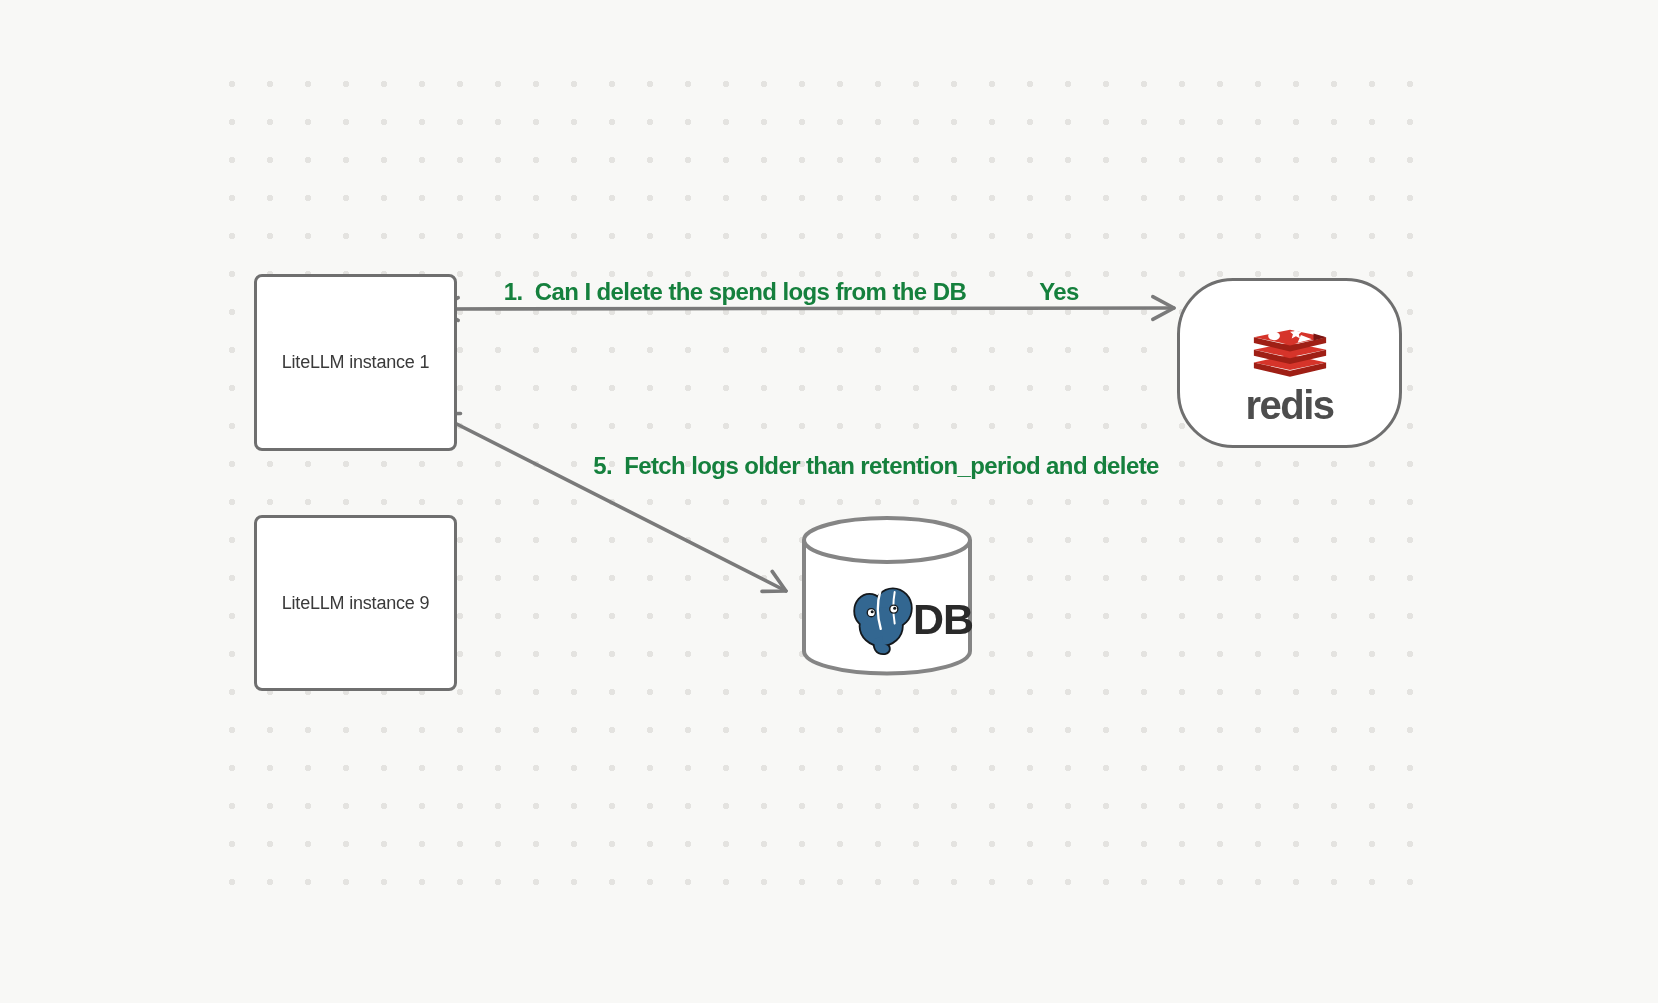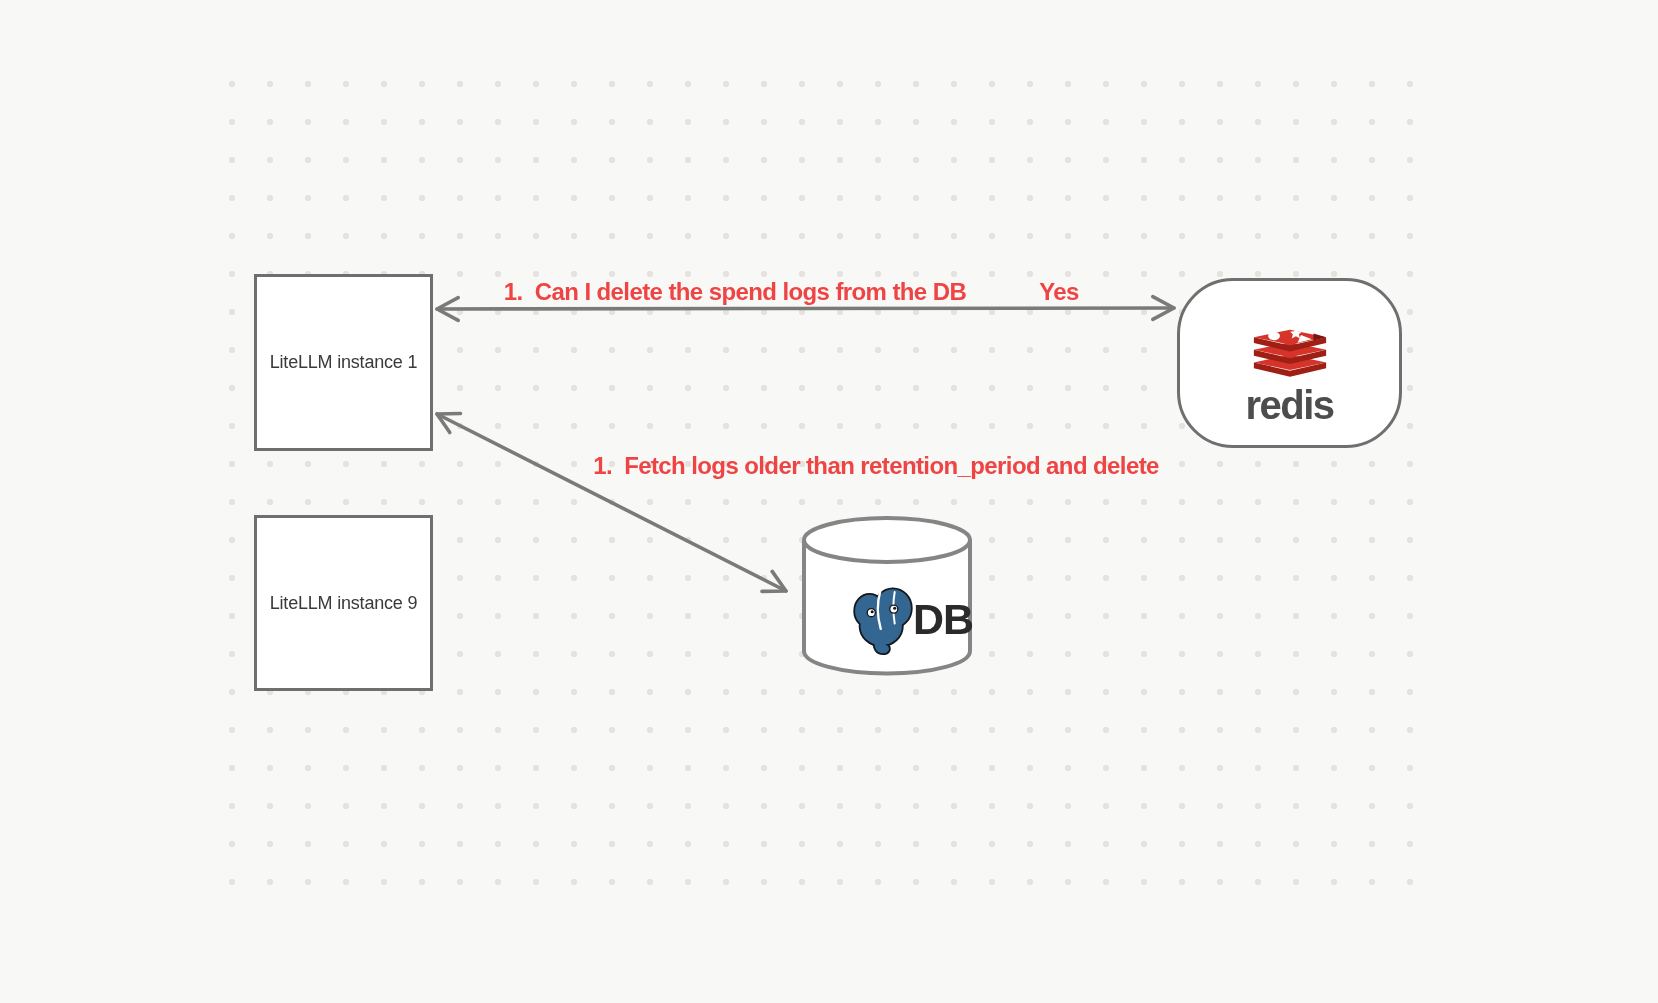--- a/index.html
+++ b/index.html
@@ -30,24 +30,24 @@
   }
   .arrows-svg line, .arrows-svg polyline {
     stroke: #7a7a7a;
     stroke-width: 3.6;
     fill: none;
     stroke-linecap: round;
     stroke-linejoin: round;
   }
   .node-box {
     position: absolute;
-    width: 179px;
+    width: 203px;
     background: #ffffff;
     border: 3px solid #6f6f6f;
-    border-radius: 0;
+    border-radius: 8px;
     display: flex;
     align-items: center;
     justify-content: center;
   }
   .node-box .box-label {
     font-size: 18px;
     color: #3a3a3a;
     text-align: center;
     letter-spacing: -0.2px;
   }
@@ -96,21 +96,21 @@
     color: #2a2a2a;
     letter-spacing: -1px;
     line-height: 1;
     margin-left: -6px;
   }
   .arrow-label {
     position: absolute;
     transform: translateX(-50%);
     font-size: 24px;
     font-weight: 700;
-    color: #ef4444;
+    color: #15803d;
     letter-spacing: -0.6px;
     white-space: pre;
     line-height: 1.2;
   }
   .label-1 { left: 735px; top: 278px; }
   .label-yes { left: 1059px; top: 278px; }
   .label-2 { left: 876px; top: 452px; }
 </style>
 </head>
 <body>
@@ -196,15 +196,15 @@
         <circle cx="53" cy="30" r="1.7" fill="#14181c"></circle>
       </svg>
       <span class="db-label">DB</span>
     </div>
   </div>
 
   <div class="arrow-label label-1">1.  Can I delete the spend logs from the DB</div>
 
   <div class="arrow-label label-yes">Yes</div>
 
-  <div class="arrow-label label-2">1.  Fetch logs older than retention_period and delete</div>
+  <div class="arrow-label label-2">5.  Fetch logs older than retention_period and delete</div>
 
 </div>
 
 </body></html>

